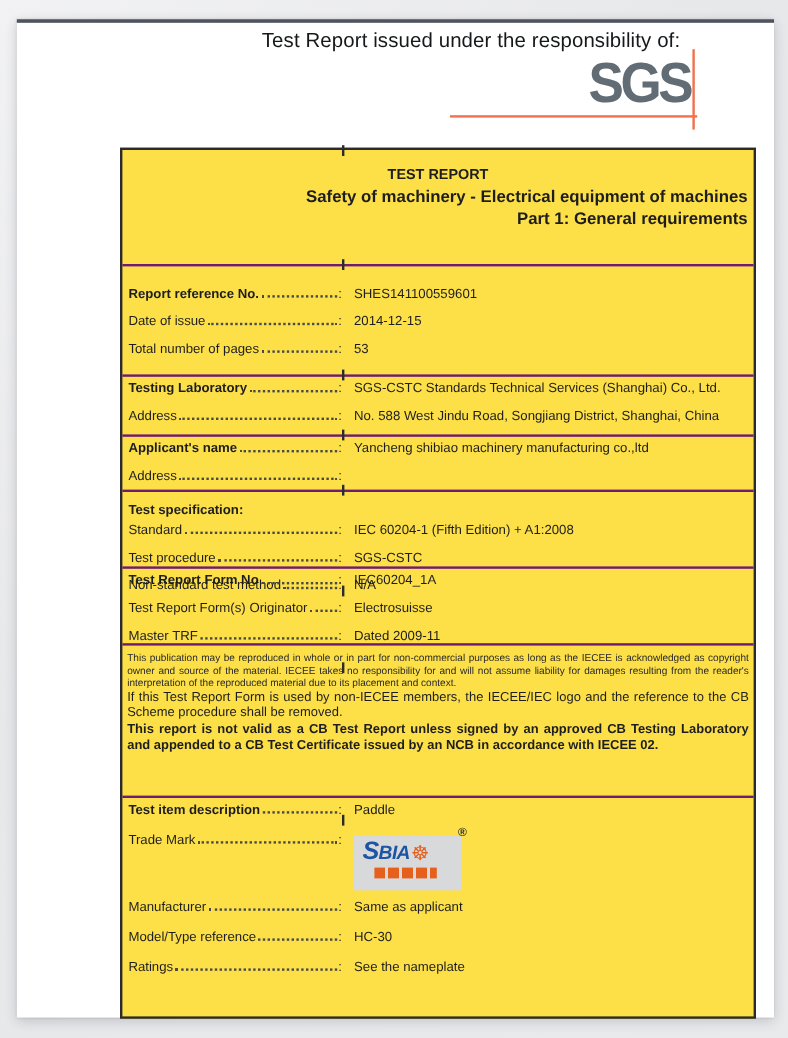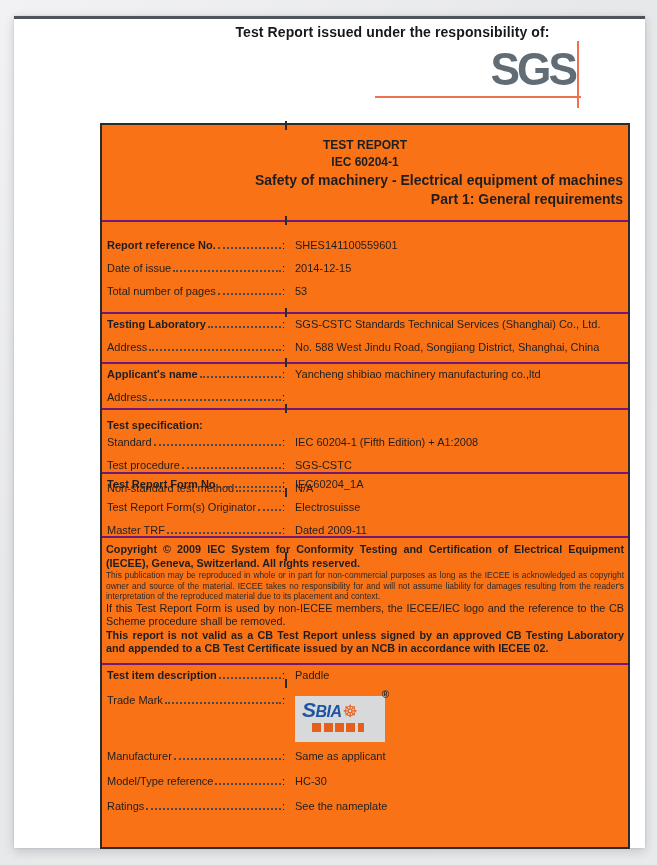--- a/index.html
+++ b/index.html
@@ -12,37 +12,37 @@
   }
   .page {
     position:absolute; left:14px; top:16px; width:631px; height:832px;
     background:#ffffff;
     border-top:3px solid #4e535c;
     box-shadow:0 3px 10px rgba(40,40,60,.20), 0 0 2px rgba(0,0,0,.12);
   }
   .header-note {
     position:absolute; top:5px; left:0; width:100%;
     text-align:center; padding-left:126px;
-    font-weight:bold; font-size:14px; letter-spacing:.1px; color:#17181a;
+    font-weight:normal; font-size:17px; letter-spacing:.1px; color:#17181a;
   }
   
   .sgs-logo { position:absolute; top:24px; right:54px; width:130px; height:70px; }
   .sgs-text {
     position:absolute; right:16px; top:2px;
     font-size:47px; font-weight:bold; color:#616c75;
     letter-spacing:-3px; line-height:48px;
     transform:scaleX(.94); transform-origin:right;
   }
   .sgs-hline { position:absolute; left:-86px; top:53px; width:206px; height:2px; background:#f2714d; }
   .sgs-vline { position:absolute; right:12px; top:-2px; width:2px; height:67px; background:#f2714d; }
 
   
   .doc-table {
     position:absolute; left:86px; top:104px; width:530px; height:726px;
-    border:2px solid #2b2b2d; background:#f97316;
+    border:2px solid #2b2b2d; background:#fde047;
   }
   .sec { border-top:2px solid #701a75; padding:0 5px; position:relative; }
   .sec.first { border-top:none; }
   .tick { position:absolute; left:183px; width:2px; height:9px; background:#2b2b2d; z-index:3; }
 
   .title-box { height:95px; text-align:center; padding-top:12px; }
   .title-box .t-sm { font-size:12px; font-weight:bold; line-height:17px; }
   .title-box .t-lg { font-size:14px; font-weight:bold; line-height:19px;text-align:right; }
 
   .row { display:flex; align-items:baseline; height:23px; font-size:11px; }
@@ -104,21 +104,20 @@
     <div class="tick" style="top:91px;"></div>
     <div class="tick" style="top:183px;"></div>
     <div class="tick" style="top:233px;"></div>
     <div class="tick" style="top:279px;"></div>
     <div class="tick" style="top:363px;"></div>
     <div class="tick" style="top:427px;"></div>
     <div class="tick" style="top:554px;"></div>
 
     <div class="sec first title-box">
       <div class="t-sm">TEST REPORT</div>
-      <div class="t-sm">IEC 60204-1</div>
       <div class="t-lg">Safety of machinery - Electrical equipment of machines</div>
       <div class="t-lg">Part 1: General requirements</div>
     </div>
 
     <div class="sec h-92 pad-top-lg">
       <div class="row">
         <span class="labwrap">
             <span class="lab b">Report reference No.</span>
             <span class="leader"></span>
             <span>:</span>
@@ -229,21 +228,20 @@
         <span class="labwrap">
             <span class="lab">Master TRF</span>
             <span class="leader"></span>
             <span>:</span>
           </span>
         <span class="val">Dated 2009-11</span>
       </div>
     </div>
 
     <div class="sec h-127 cp">
-      <p class="cp-bold">Copyright © 2009 IEC System for Conformity Testing and Certification of Electrical Equipment (IECEE), Geneva, Switzerland. All rights reserved.</p>
       <p class="cp-small">This publication may be reproduced in whole or in part for non-commercial purposes as long as the IECEE is acknowledged as copyright owner and source of the material. IECEE takes no responsibility for and will not assume liability for damages resulting from the reader's interpretation of the reproduced material due to its placement and context.</p>
       <p class="cp-norm">If this Test Report Form is used by non-IECEE members, the IECEE/IEC logo and the reference to the CB Scheme procedure shall be removed.</p>
       <p class="cp-bold">This report is not valid as a CB Test Report unless signed by an approved CB Testing Laboratory and appended to a CB Test Certificate issued by an NCB in accordance with IECEE 02.</p>
     </div>
 
     <div class="sec h-fill pad-top-sm">
       <div class="row">
         <span class="labwrap">
             <span class="lab b">Test item description</span>
             <span class="leader"></span>

